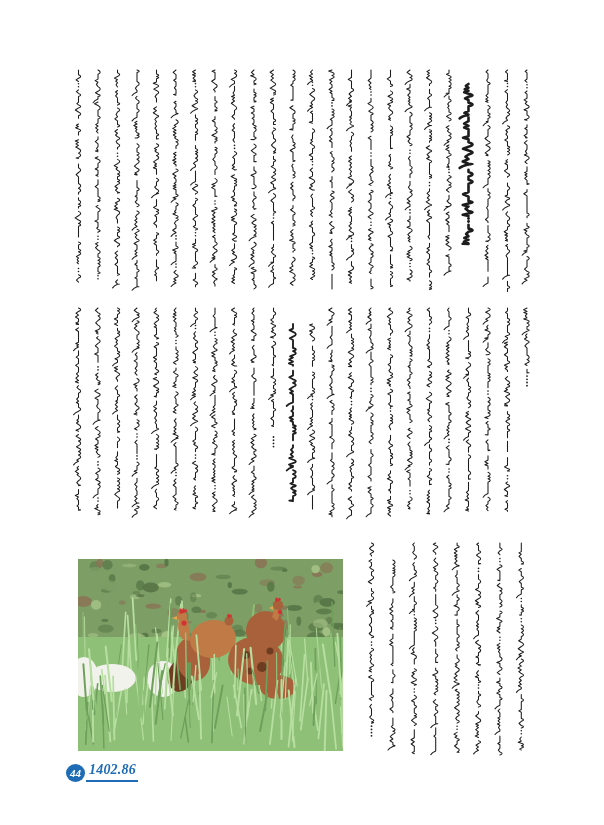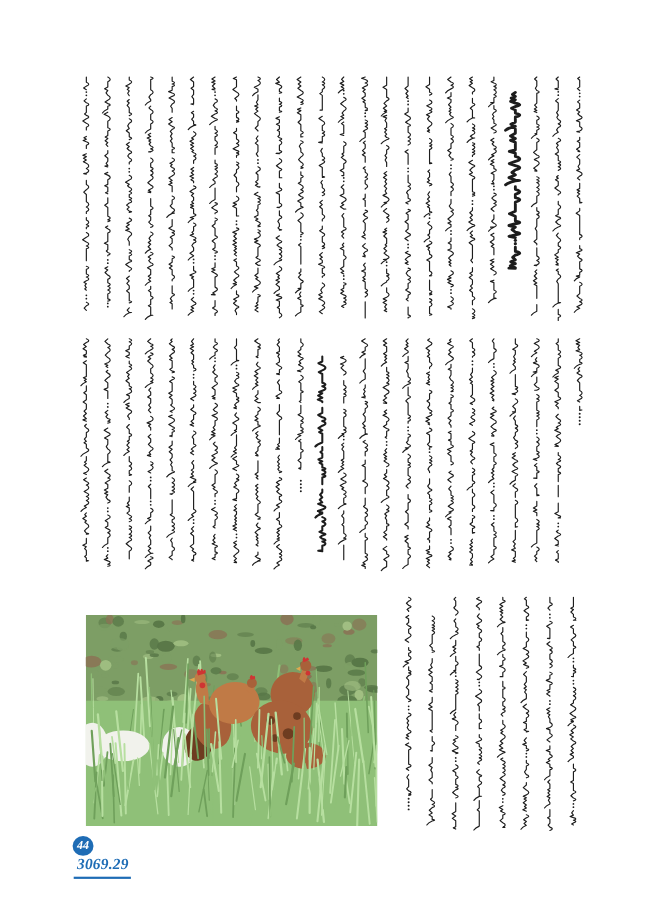--- a/index.html
+++ b/index.html
@@ -4,21 +4,21 @@
 <style>
   html,body{margin:0;padding:0;background:#ffffff;}
   .page{
     position:relative;width:604px;height:825px;background:var(--page-bg,#ffffff);
     overflow:hidden;font-family:"Liberation Serif",serif;
   }
   .band{position:absolute;}
   .band svg{display:block;overflow:visible;}
   .photo-frame{position:absolute;line-height:0;}
   .footer{
-    position:absolute;display:flex;align-items:flex-start;height:22px;flex-direction:column;
+    position:absolute;display:flex;align-items:flex-end;height:22px;
   }
   .badge{
     width:19px;height:18px;border-radius:50%;
     background:var(--accent,#1e6cb5);color:#ffffff;
     font:italic bold 11px/18px "Liberation Serif",serif;
     text-align:center;flex:0 0 auto;
   }
   .issue{
     color:var(--accent,#1e6cb5);
     font:italic bold 14px/18px "Liberation Serif",serif;
@@ -670,16 +670,16 @@
           <path d="M 114.3 180.2 q -0.9 -16.6 -1.7 -33.2" fill="none" stroke="#8fc078" stroke-width="1.96" stroke-linecap="round"></path>
           <path d="M 222.8 170.7 q 3.5 -25.9 7.1 -51.8" fill="none" stroke="#b7dfa0" stroke-width="1.73" stroke-linecap="round"></path>
           <path d="M 15.4 140.3 q -2.2 -24.9 -4.4 -49.9" fill="none" stroke="#b7dfa0" stroke-width="2.10" stroke-linecap="round"></path>
           <path d="M 1.1 180.3 q 4.0 -11.4 8.0 -22.8" fill="none" stroke="#8fc078" stroke-width="1.47" stroke-linecap="round"></path>
         </g>
     </svg>
   </div>
 
   <div class="footer" style="left:66px;top:760px;">
     <span class="badge">44</span>
-    <span class="issue">3069.29</span>
+    <span class="issue">1402.86</span>
   </div>
 
 </div>
 
 </body></html>

